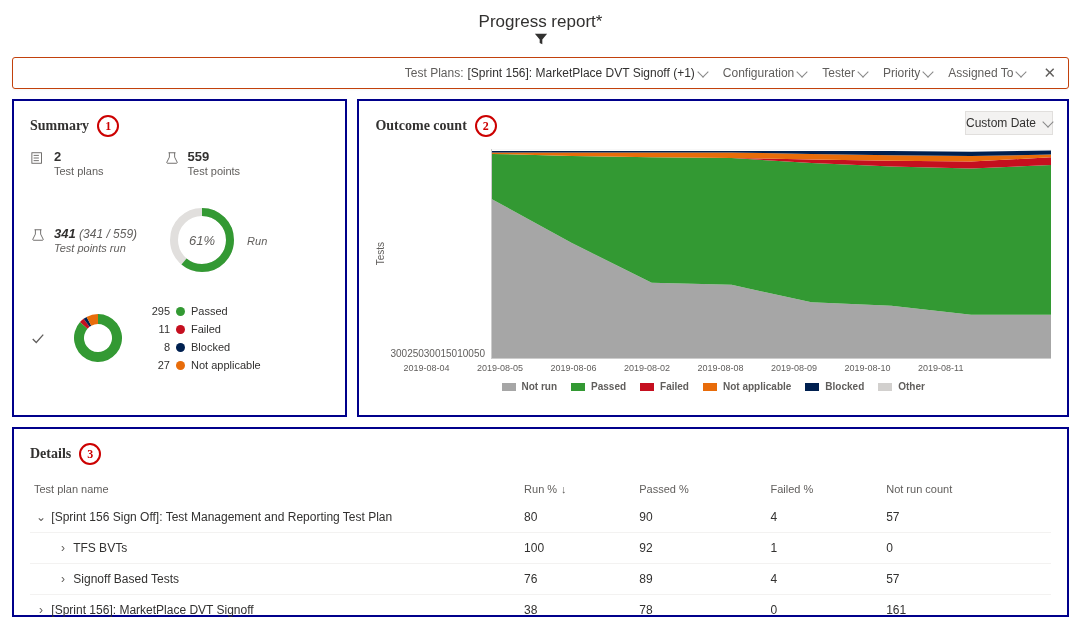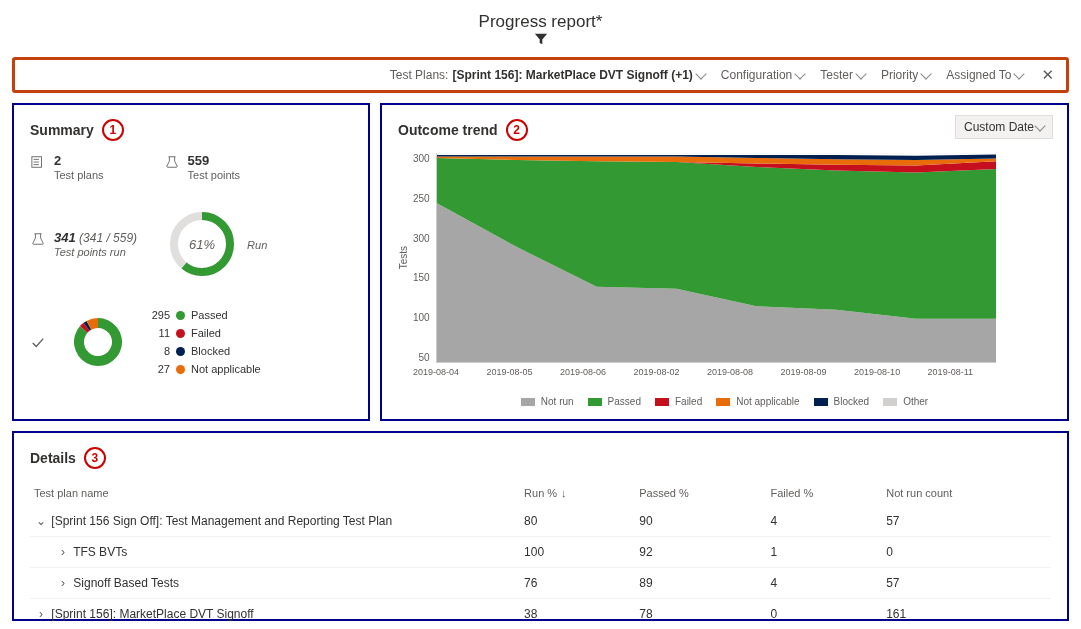--- a/index.html
+++ b/index.html
@@ -1,57 +1,57 @@
 <!DOCTYPE html>
 <html><head>
 <meta charset="utf-8">
 <style>
   * { box-sizing: border-box; margin: 0; padding: 0; }
   body { font-family: "Segoe UI", Arial, sans-serif; font-size: 12px; color: #323130; background: #fff; width: 1081px; }
   .page { padding: 10px 12px; }
   .header { display: flex; align-items: center; justify-content: space-between; padding: 2px 4px 8px; flex-direction: column; }
   .header h1 { font-size: 17px; font-weight: 400; }
   .filter-icon-svg { width: 14px; height: 14px; }
-  .filter-bar { border: 3px solid #c2410c; border-radius: 3px; padding: 6px 10px; display: flex; align-items: center; justify-content: flex-end; gap: 16px; font-size: 12px; color: #605e5c; box-shadow: 0 1px 2px rgba(0,0,0,0.04); }
+  .filter-bar { border: 1px solid #c2410c; border-radius: 3px; padding: 6px 10px; display: flex; align-items: center; justify-content: flex-end; gap: 16px; font-size: 12px; color: #605e5c; box-shadow: 0 1px 2px rgba(0,0,0,0.04); }
   .filter-item { display: flex; align-items: center; gap: 4px; cursor: pointer; }
   .chev { width: 8px; height: 8px; border-right: 1.5px solid #888; border-bottom: 1.5px solid #888; transform: rotate(45deg); margin-top: -3px; }
   .close-x { font-size: 15px; color: #605e5c; cursor: pointer; padding: 0 2px; }
   .panels { display: flex; gap: 10px; margin-top: 10px; }
   .panel { border: 2px solid #00008b; background: #fff; padding: 14px 16px; position: relative; }
   .panel.summary { width: 358px; height: 318px; }
   .panel.trend { flex: 1; height: 318px; }
   .panel.details { margin-top: 10px; width: 100%; height: 190px; }
-  .panel-title { font-size: 14px; font-weight: 600; margin-bottom: 12px; display: flex; align-items: center; gap: 8px; }
+  .panel-title { font-size: 14px; font-weight: 600; margin-bottom: 12px; display: flex; align-items: center; gap: 8px; font-family: Liberation Serif, serif; }
   .callout { width: 22px; height: 22px; border: 2px solid #c00; border-radius: 50%; color: #c00; font-weight: 700; font-size: 12px; display: inline-flex; align-items: center; justify-content: center; background: #fff; }
   
   .sum-row { display: flex; }
   .sum-block { display: flex; align-items: flex-start; gap: 8px; }
   .sum-value { font-weight: 600; font-size: 13px; }
   .sum-sub { font-weight: 400; color: #605e5c; font-size: 12px; }
   .sum-label { color: #605e5c; font-size: 11px; margin-top: 1px; }
   .icon-box { width: 16px; height: 16px; display: flex; align-items: center; justify-content: center; color: #605e5c; margin-top: 1px; }
   .icon-box svg { width: 14px; height: 14px; }
   .donut-progress { width: 70px; height: 70px; position: relative; }
   .donut-progress svg { transform: rotate(-90deg); }
   .donut-center { position: absolute; inset: 0; display: flex; align-items: center; justify-content: center; font-size: 13px; color: #605e5c; }
   .outcome-donut { width: 60px; height: 60px; }
   .legend-list { display: flex; flex-direction: column; gap: 6px; font-size: 11px; }
   .legend-item { display: flex; align-items: center; gap: 6px; }
   .legend-num { width: 20px; text-align: right; }
   .swatch { width: 9px; height: 9px; border-radius: 50%; }
   
   .trend-top { position: absolute; top: 10px; right: 14px; }
-  .trend-btn { background: #f3f2f1; border: 1px solid #e1dfdd; padding: 4px 8px; font-size: 12px; display: flex; align-items: center; gap: 2px; cursor: pointer; }
+  .trend-btn { background: #f3f2f1; border: 1px solid #e1dfdd; padding: 4px 0; font-size: 12px; display: flex; align-items: center; gap: 8px; cursor: pointer; }
   .chart-wrap { display: flex; margin-top: 6px; }
-  .y-axis { display: flex; flex-direction: column; justify-content: space-between; align-items: flex-end; height: 210px; padding-right: 6px; font-size: 10px; color: #605e5c; }
+  .y-axis { display: flex; justify-content: space-between; align-items: flex-end; height: 210px; padding-right: 6px; font-size: 10px; color: #605e5c; }
   .y-label { writing-mode: vertical-rl; transform: rotate(180deg); font-size: 10px; color: #605e5c; align-self: center; margin-right: 4px; }
   .chart-area { width: 560px; height: 210px; position: relative; border-left: 1px solid #ccc; border-bottom: 1px solid #ccc; }
   .chart-area svg { width: 100%; height: 100%; }
-  .x-axis { display: flex; justify-content: space-between; font-size: 9px; color: #605e5c; margin-top: 4px; margin-left: 15px; width: 560px; }
-  .trend-legend { display: flex; gap: 14px; justify-content: center; margin-top: 19px; font-size: 10px; color: #605e5c; flex-wrap: wrap; }
+  .x-axis { display: flex; justify-content: space-between; font-size: 9px; color: #605e5c; margin-top: 4px; margin-left: 28px; width: 560px; }
+  .trend-legend { display: flex; gap: 14px; justify-content: center; margin-top: 8px; font-size: 10px; color: #605e5c; flex-wrap: wrap; font-weight: bold; }
   .trend-legend .swatch { width: 14px; height: 8px; border-radius: 0; }
   
   table { width: 100%; border-collapse: collapse; font-size: 12px; }
   th { text-align: left; font-weight: 400; color: #605e5c; font-size: 11px; padding: 6px 4px; border-bottom: 1px solid transparent; }
   td { padding: 8px 4px; border-top: 1px solid #f3f2f1; }
   .expander { display: inline-flex; width: 14px; justify-content: center; color: #605e5c; }
   .indent-1 { padding-left: 26px; }
   .sort-arrow { margin-left: 4px; font-size: 11px; }
 </style>
 </head>
@@ -63,21 +63,21 @@
     <span>
       <svg class="filter-icon-svg" viewBox="0 0 16 16">
           <path fill="#323130" d="M1 2h14l-5.5 6.5V14l-3-1.5V8.5L1 2z"></path>
         </svg>
     </span>
   </div>
 
   <div class="filter-bar">
     <div class="filter-item">
       <span>Test Plans:</span>
-      <span class="bold" style="font-weight:700;color:#323130">[Sprint 156]: MarketPlace DVT Signoff (+1)</span>
+      <span class="bold" style="font-weight:400;color:#323130">[Sprint 156]: MarketPlace DVT Signoff (+1)</span>
       <span class="chev"></span>
     </div>
     <div class="filter-item">
       <span>Configuration</span>
         <span class="chev"></span>
     </div>
     <div class="filter-item">
       <span>Tester</span>
         <span class="chev"></span>
     </div>
@@ -190,21 +190,21 @@
               <span class="legend-num">27</span>
               <span class="swatch" style="background:#e86c0a"></span>
               <span>Not applicable</span>
             </div>
           </div>
       </div>
     </div>
 
     <div class="panel trend">
       <div class="panel-title">
-        <span>Outcome trend</span>
+        <span>Outcome count</span>
         <span class="callout">2</span>
       </div>
       <div class="trend-top">
         <div class="trend-btn">
           <span>Custom Date</span>
           <span class="chev"></span>
         </div>
       </div>
       <div class="chart-wrap">
         <span class="y-label">Tests</span>

